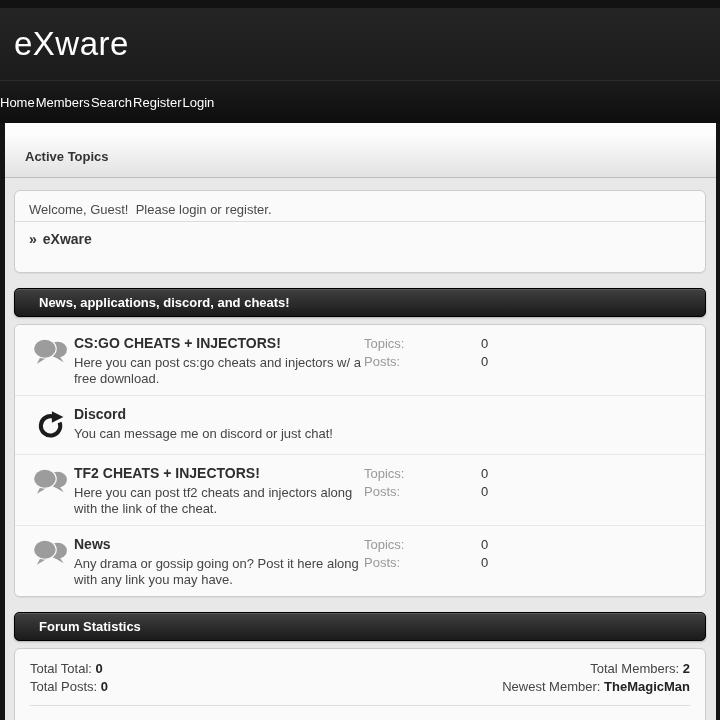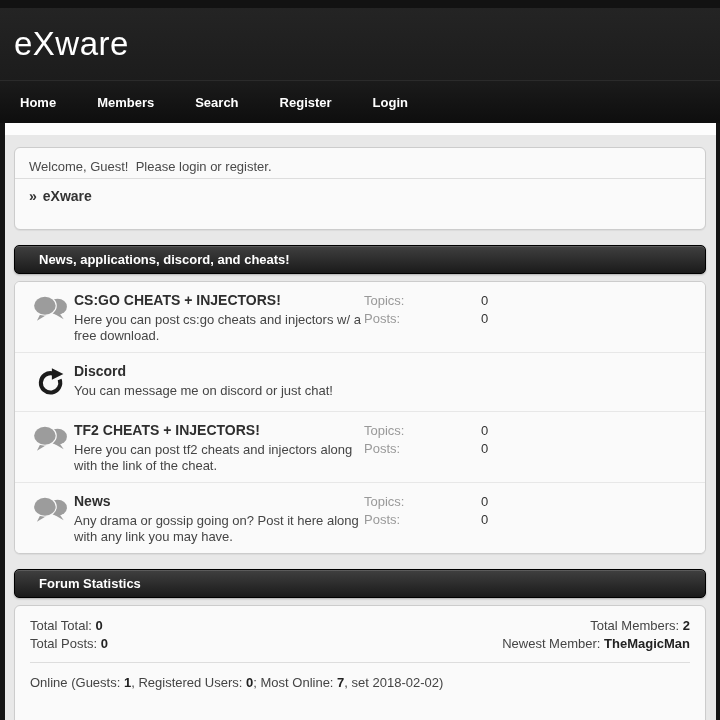--- a/index.html
+++ b/index.html
@@ -22,22 +22,22 @@
     color:#ffffff; font-size:33px; font-weight:400; letter-spacing:0.5px;
     cursor:pointer;
   }
   .navbar {
     height:43px;
     background:linear-gradient(#1b1b1b,#0e0e0e);
     border-top:1px solid #2b2b2b;
     display:flex; align-items:center;
   }
   .nav-item {
-    color:#ffffff; font-size:13px; font-weight:bold;
-    padding:0 20px; margin-right:1px; cursor:pointer; white-space:nowrap;
+    color:#ffffff; font-size:13px; font-weight:normal;
+    padding:0 0; margin-right:1px; cursor:pointer; white-space:nowrap;
   }
 
   
   .page {
     margin:0 4px 0 5px;
     background:#e8e8e8;
     height:597px;
     overflow:hidden;
   }
   .page-top-strip { height:12px; background:#fdfdfd; }
@@ -140,20 +140,23 @@
   <div class="nav-item">Members</div>
   <div class="nav-item">Search</div>
   <div class="nav-item">Register</div>
   <div class="nav-item">Login</div>
 </div>
 
 <div class="page">
 
   <div class="page-top-strip"></div>
 
+  <div class="subnav-bar">
+    <span class="subnav-link">Active Topics</span>
+  </div>
 
   <div class="card">
     <div class="welcome-line"><span>Welcome, Guest!&nbsp; Please </span><span class="inline-link">login</span><span> or </span><span class="inline-link">register</span><span>.</span></div>
     <div class="breadcrumb-line"><span class="breadcrumb-marker">»</span><span class="breadcrumb-link">eXware</span></div>
   </div>
 
   <div class="section-bar">
     <span class="section-bar-title">News, applications, discord, and cheats!</span>
   </div>
 

